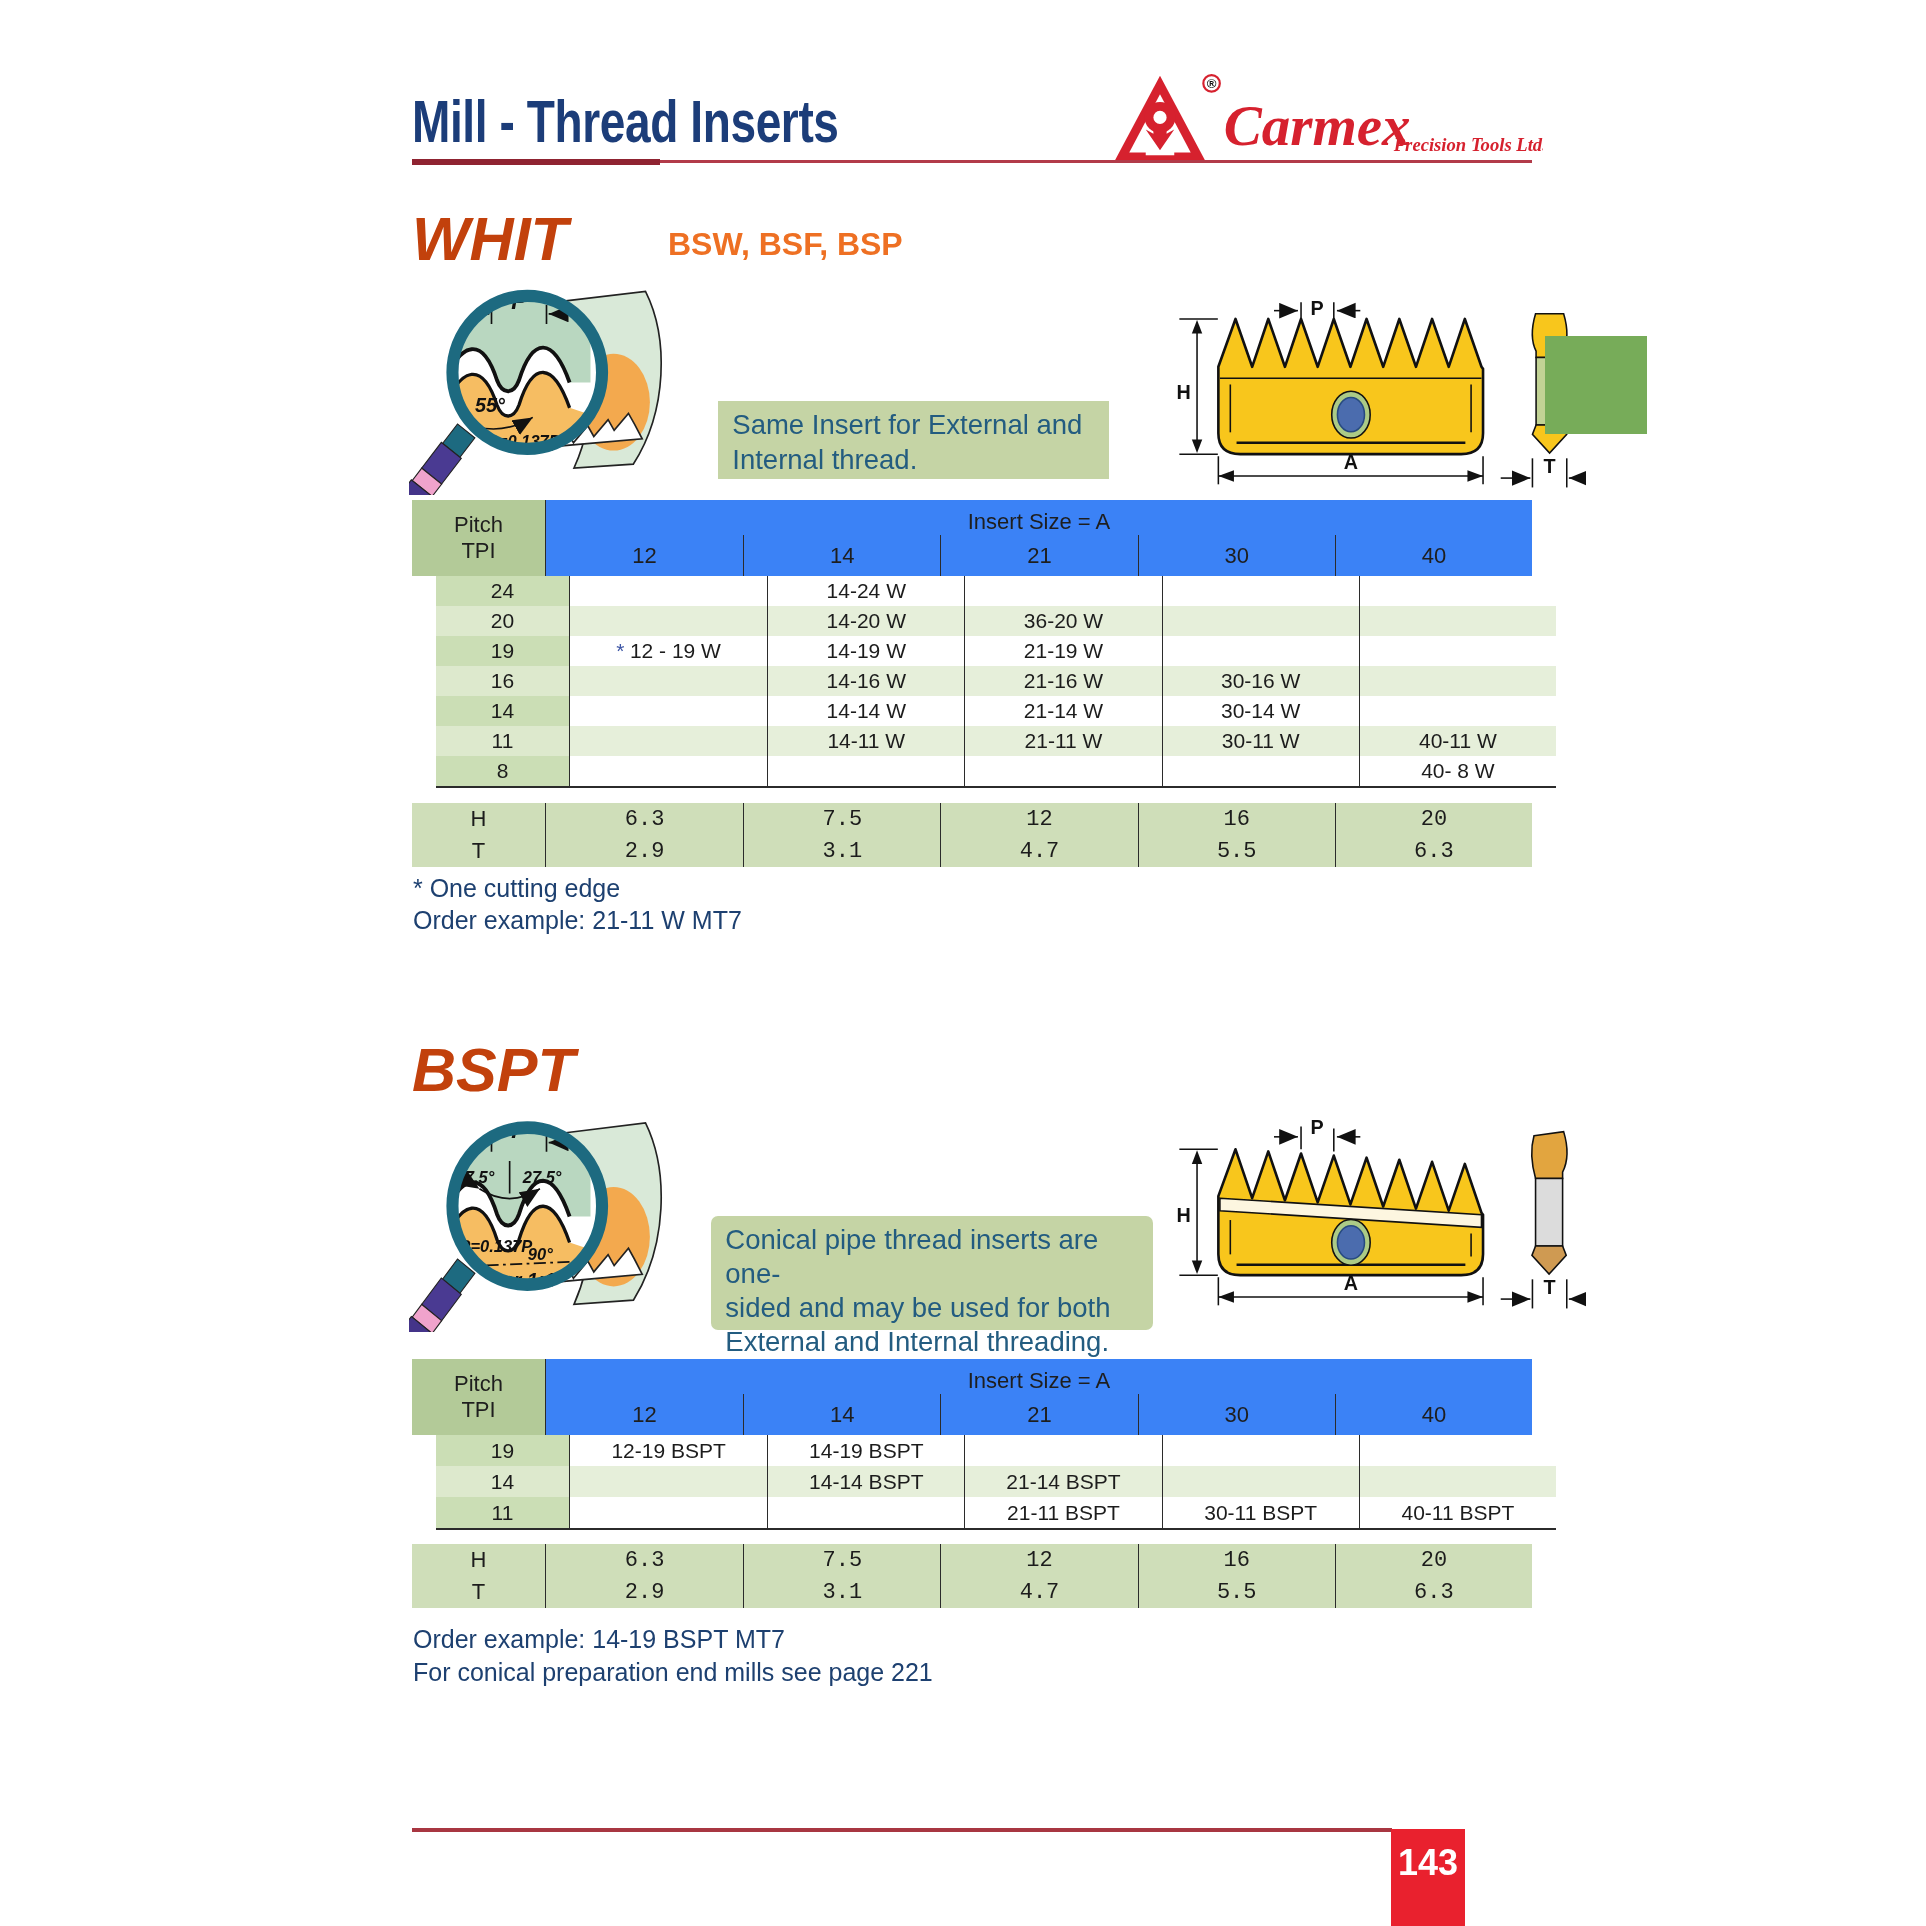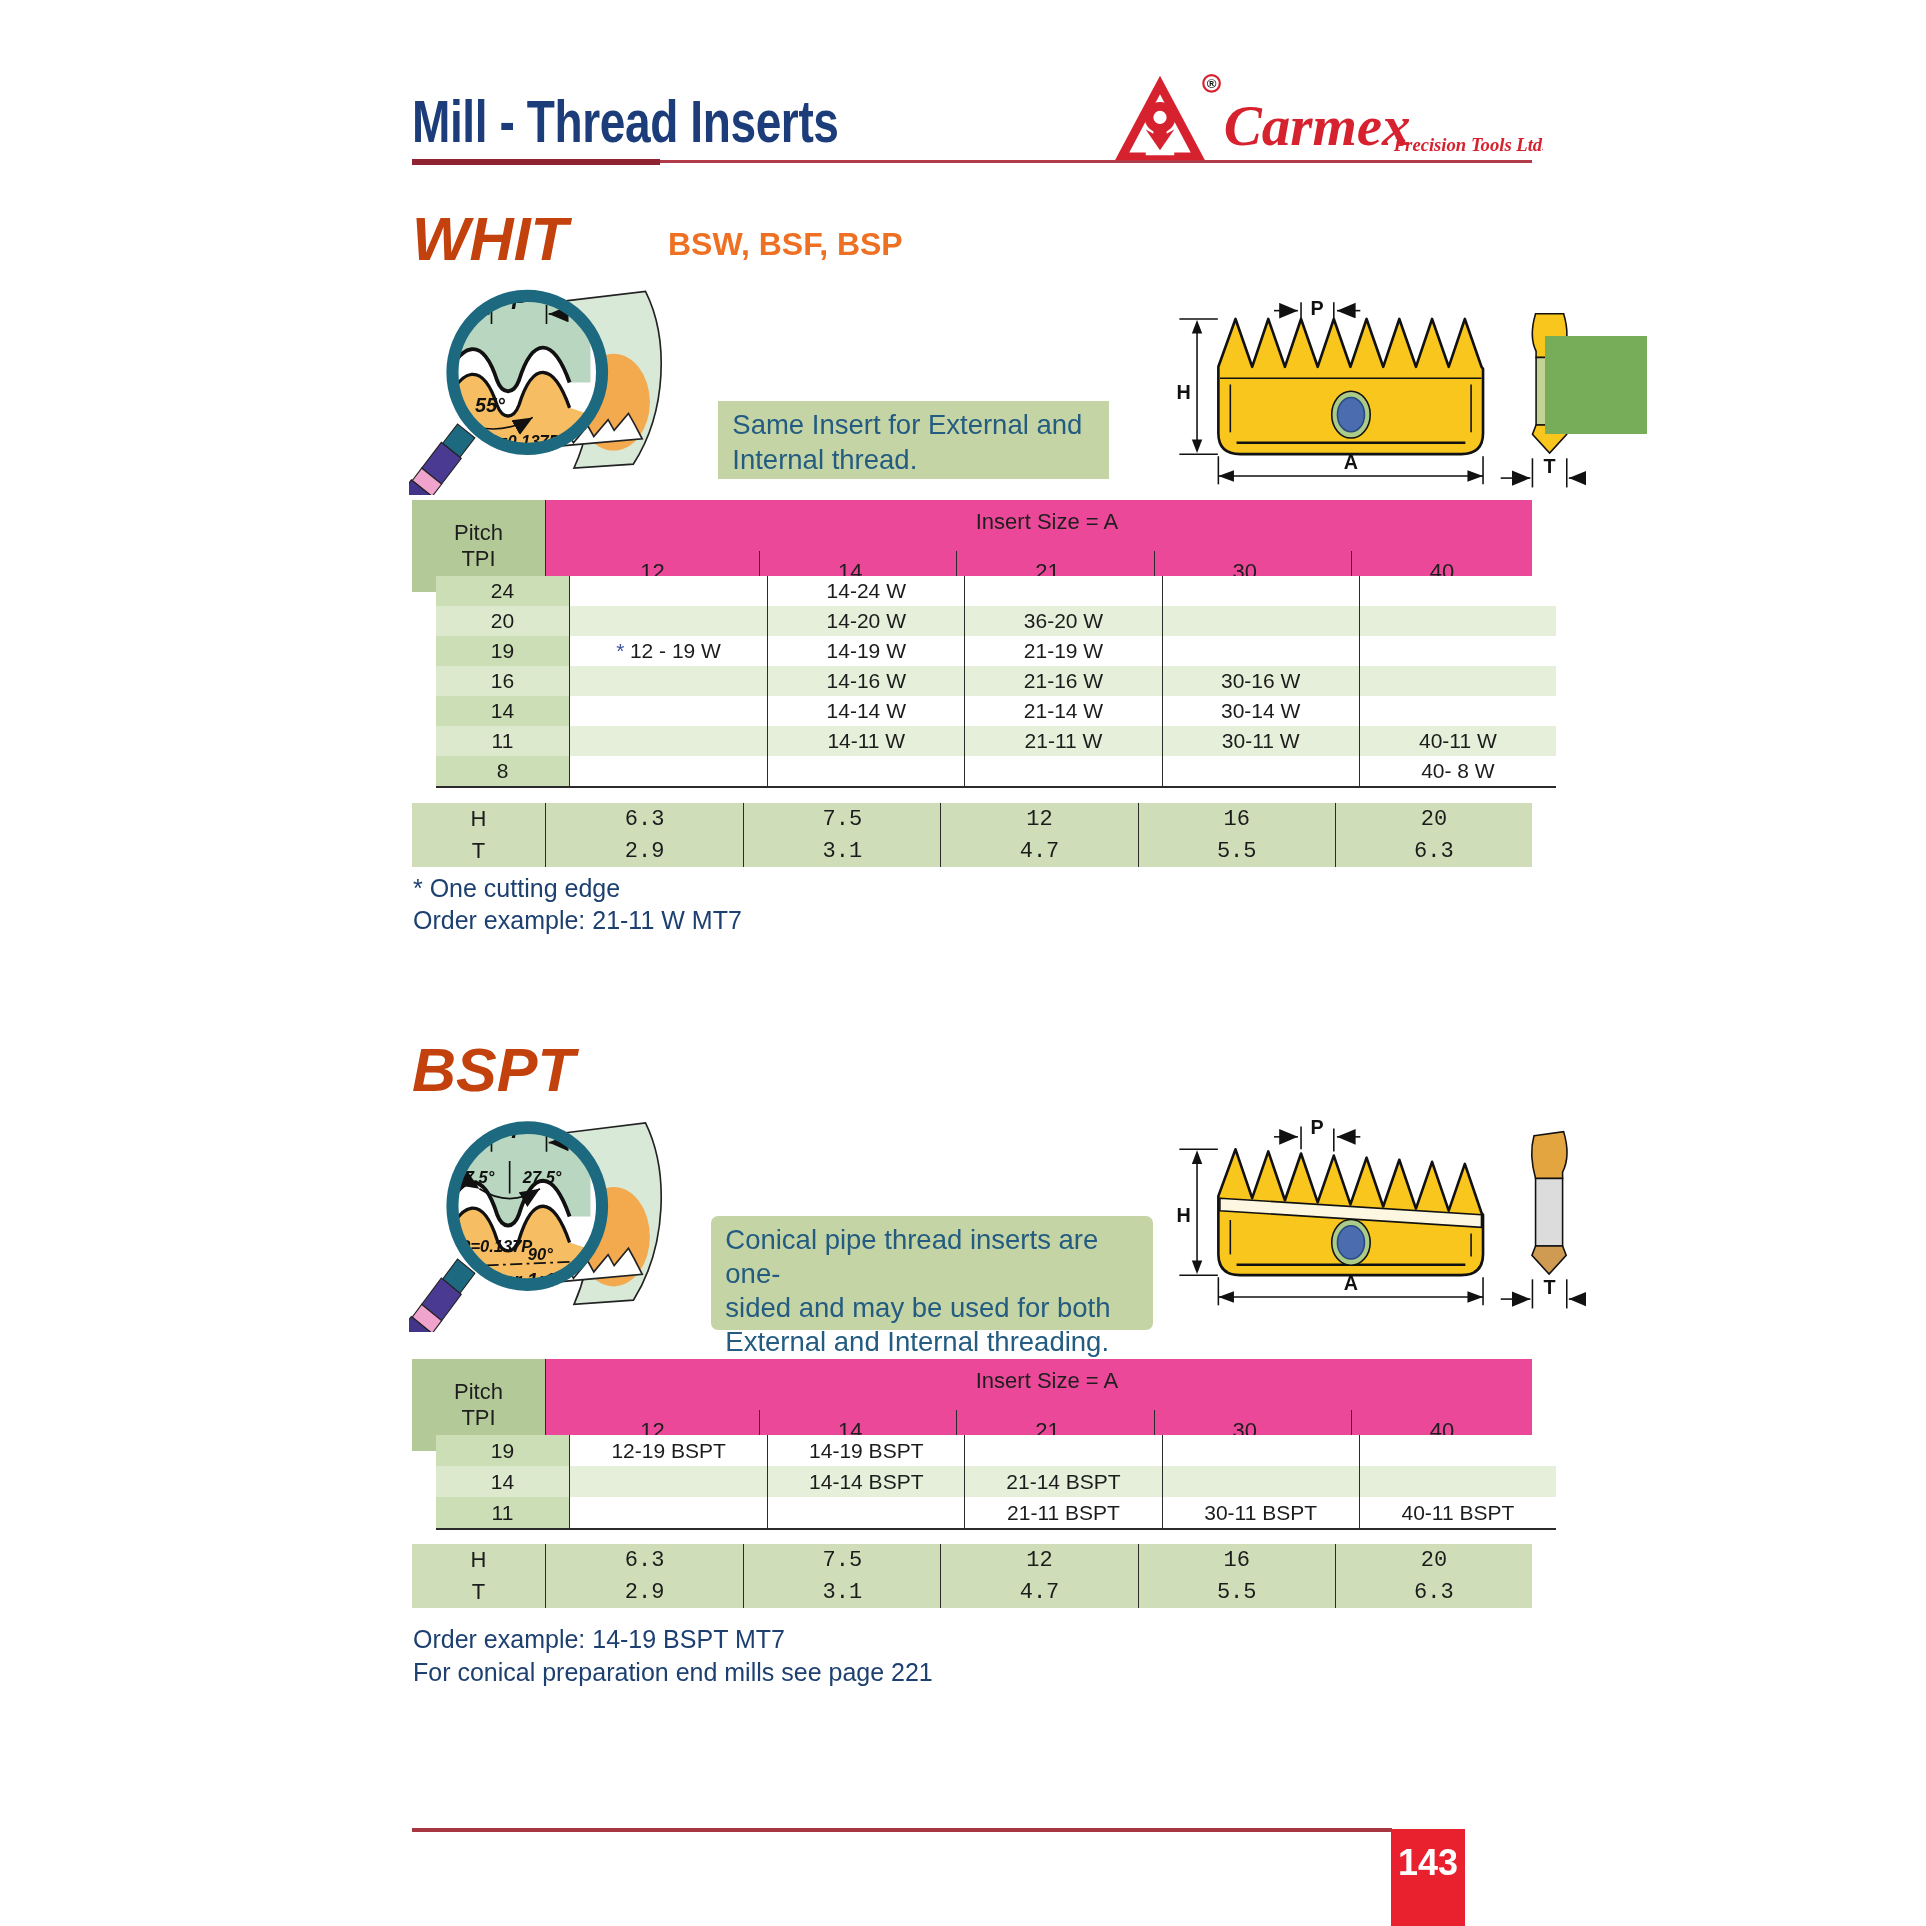--- a/index.html
+++ b/index.html
@@ -20,21 +20,21 @@
   .sec-sub{position:absolute;font-weight:700;font-size:32px;color:#ee7023;white-space:nowrap;}
 
   
   .note{position:absolute;background:#c5d4a5;color:#235c80;font-size:27.5px;line-height:35px;
         padding:5.5px 14.3px;box-sizing:border-box;}
   .note-bspt{padding:6.6px 14.3px;line-height:34px;}
 
   
   .tbl-head{position:absolute;left:412px;width:1120px;display:grid;
             grid-template-columns:134px repeat(5,1fr);grid-template-rows:35px 41px;
-            background:#ec4899;color:#1e1e1e;gap:16px;}
+            background:#3b82f6;color:#1e1e1e;}
   .tbl-head .pitch{grid-row:1/3;grid-column:1;background:#b3ca98;border-right:1.6px solid #2b2b2b;
             display:flex;flex-direction:column;justify-content:center;align-items:center;
             font-size:22px;line-height:26px;}
   .tbl-head .span{grid-column:2/7;grid-row:1;display:flex;align-items:flex-end;justify-content:center;
             font-size:22px;padding-bottom:0;}
   .tbl-head .col{grid-row:2;display:flex;align-items:center;justify-content:center;font-size:22px;}
   .tbl-head .col + .col{border-left:1.6px solid #2b2b2b;}
 
   .tbody{position:absolute;left:436px;width:1120px;border-bottom:2.2px solid #2b2b2b;}
   .trow{display:grid;grid-template-columns:134px repeat(5,1fr);height:30px;}

